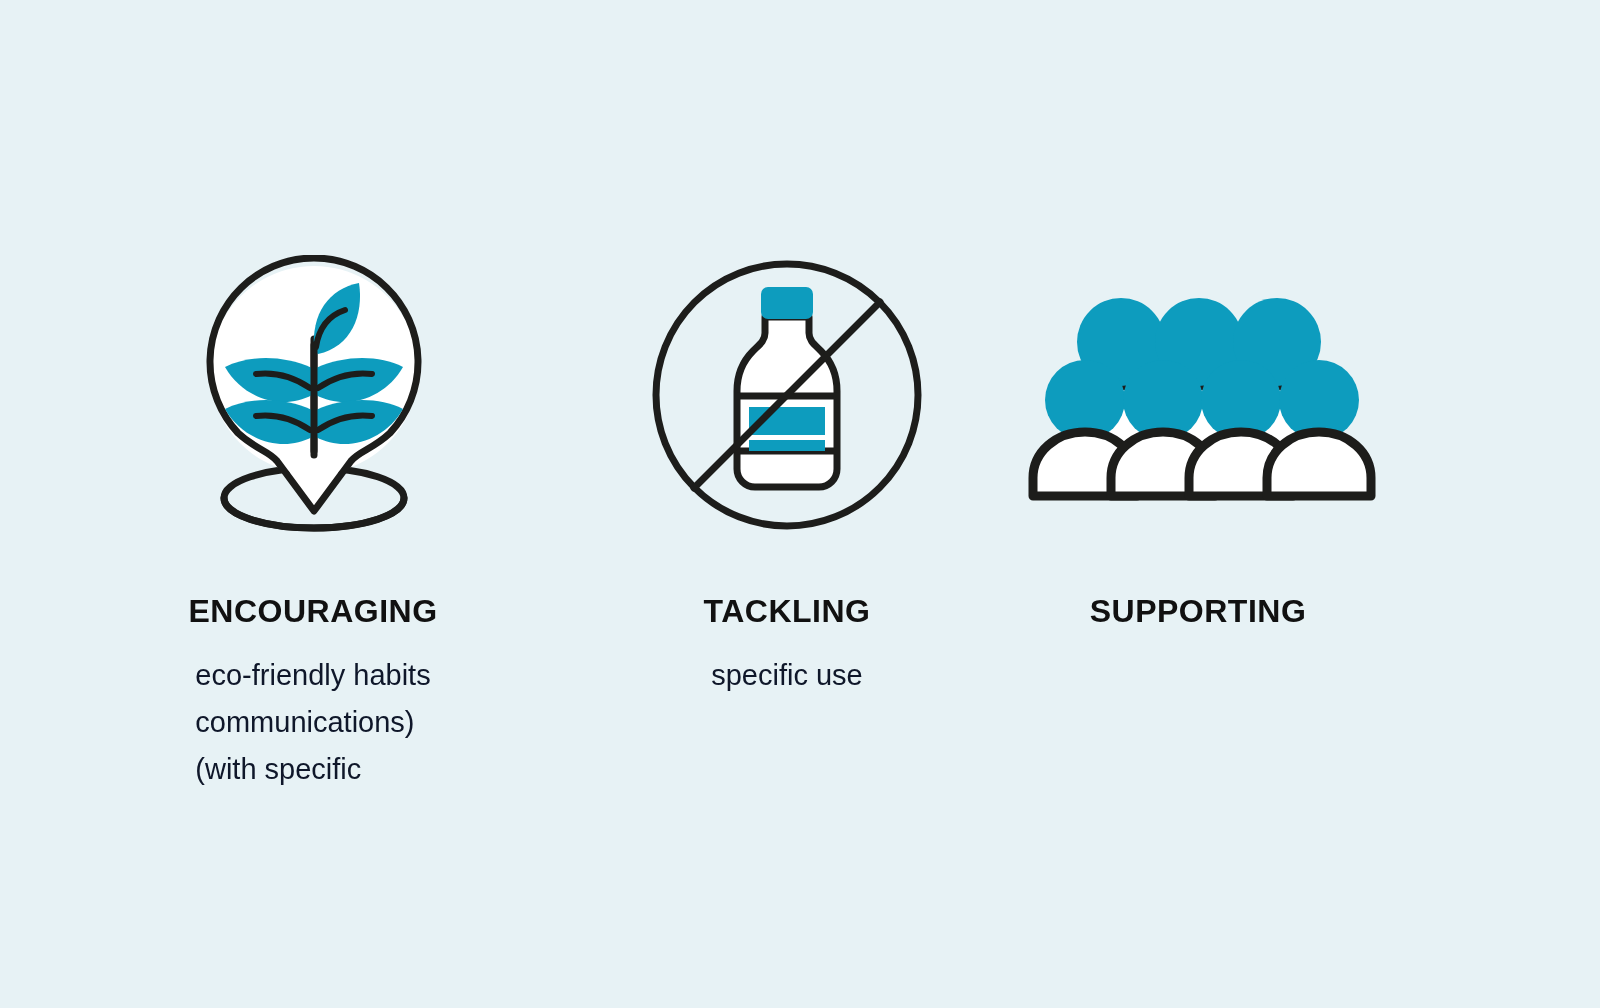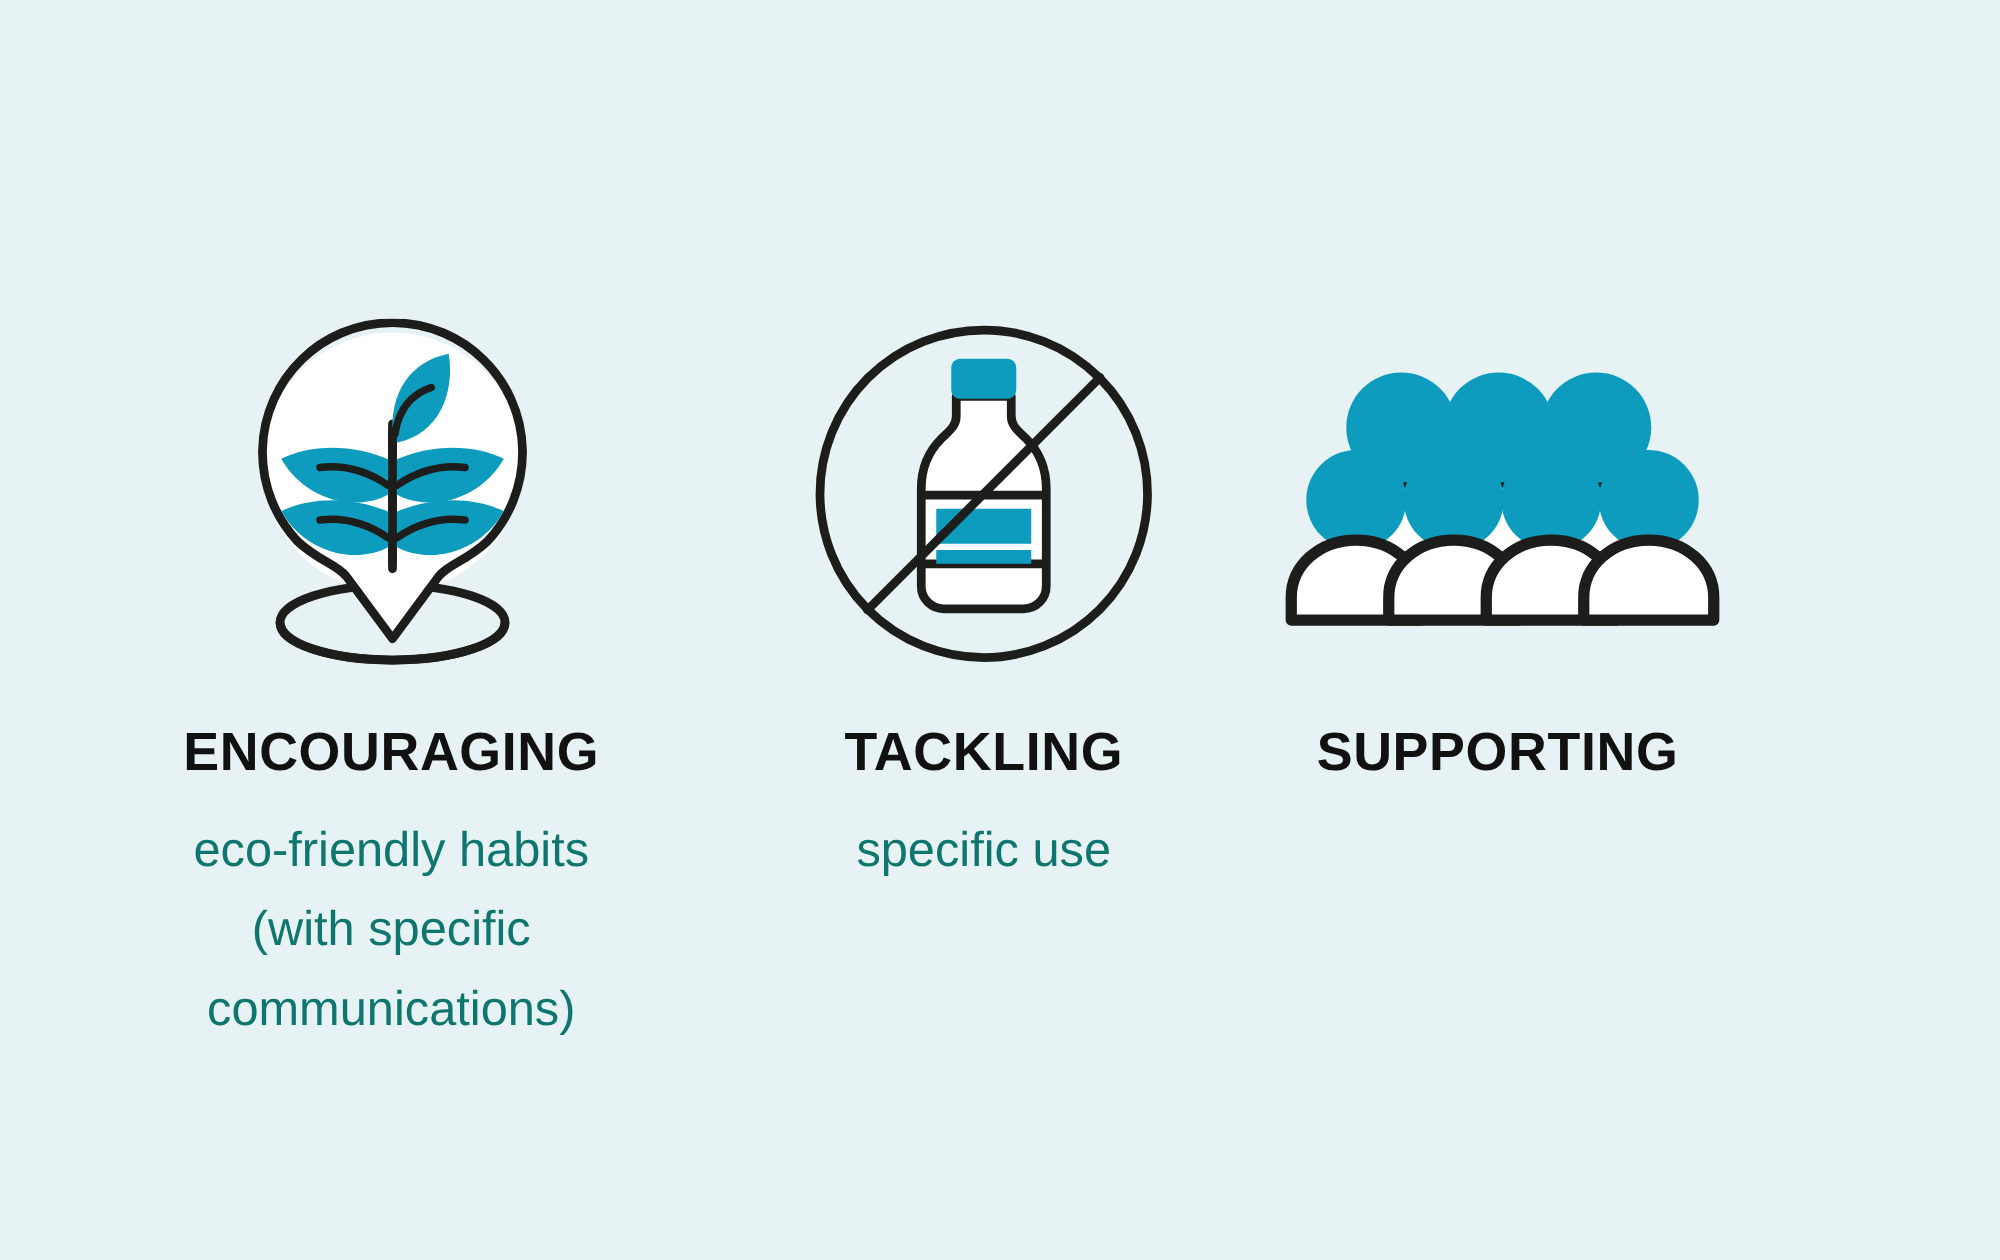--- a/index.html
+++ b/index.html
@@ -45,34 +45,34 @@
     height: 290px;
     display: flex;
     align-items: center;
     justify-content: center;
   }
   .icon-slot svg { display: block; }
 
   .heading {
     font-family: "Liberation Sans", sans-serif;
     font-weight: 700;
-    font-size: 43px;
+    font-size: 32px;
     letter-spacing: 0.5px;
     color: #111111;
     text-align: center;
-    margin-top: 39px;
+    margin-top: 54px;
     line-height: 1.1;
     white-space: nowrap;
   }
   .subtext {
     font-family: "Liberation Sans", sans-serif;
     font-weight: 400;
-    font-size: 39px;
-    color: #0f766e;
-    text-align: center;
+    font-size: 29px;
+    color: #0f172a;
+    text-align: left;
     line-height: 1.62;
     margin-top: 23px;
   }
   .subtext .line { display: block; }
 </style>
 </head>
 <body>
 
 <div class="board">
   <div class="columns">
@@ -127,22 +127,22 @@
           <path d="M135 175 C 154 162, 172 159, 189 161" fill="none" stroke="#1d1d1b" stroke-width="6" stroke-linecap="round"></path>
 
           <path d="M131 200 L131 90" fill="none" stroke="#1d1d1b" stroke-width="7" stroke-linecap="round"></path>
 
           <path d="M41 243 C 41 260, 81 273, 131 273 C 181 273, 221 260, 221 243" fill="none" stroke="#1d1d1b" stroke-width="7" stroke-linecap="round"></path>
         </svg>
       </div>
       <div class="heading">ENCOURAGING</div>
       <div class="subtext">
         <span class="line">eco-friendly habits</span>
+        <span class="line">communications)</span>
         <span class="line">(with specific</span>
-        <span class="line">communications)</span>
       </div>
     </div>
 
     <div class="column col-2">
       <div class="icon-slot">
         <svg width="280" height="280" viewBox="0 0 280 280" aria-hidden="true">
 
           <g>
 
             <path d="M118 62

